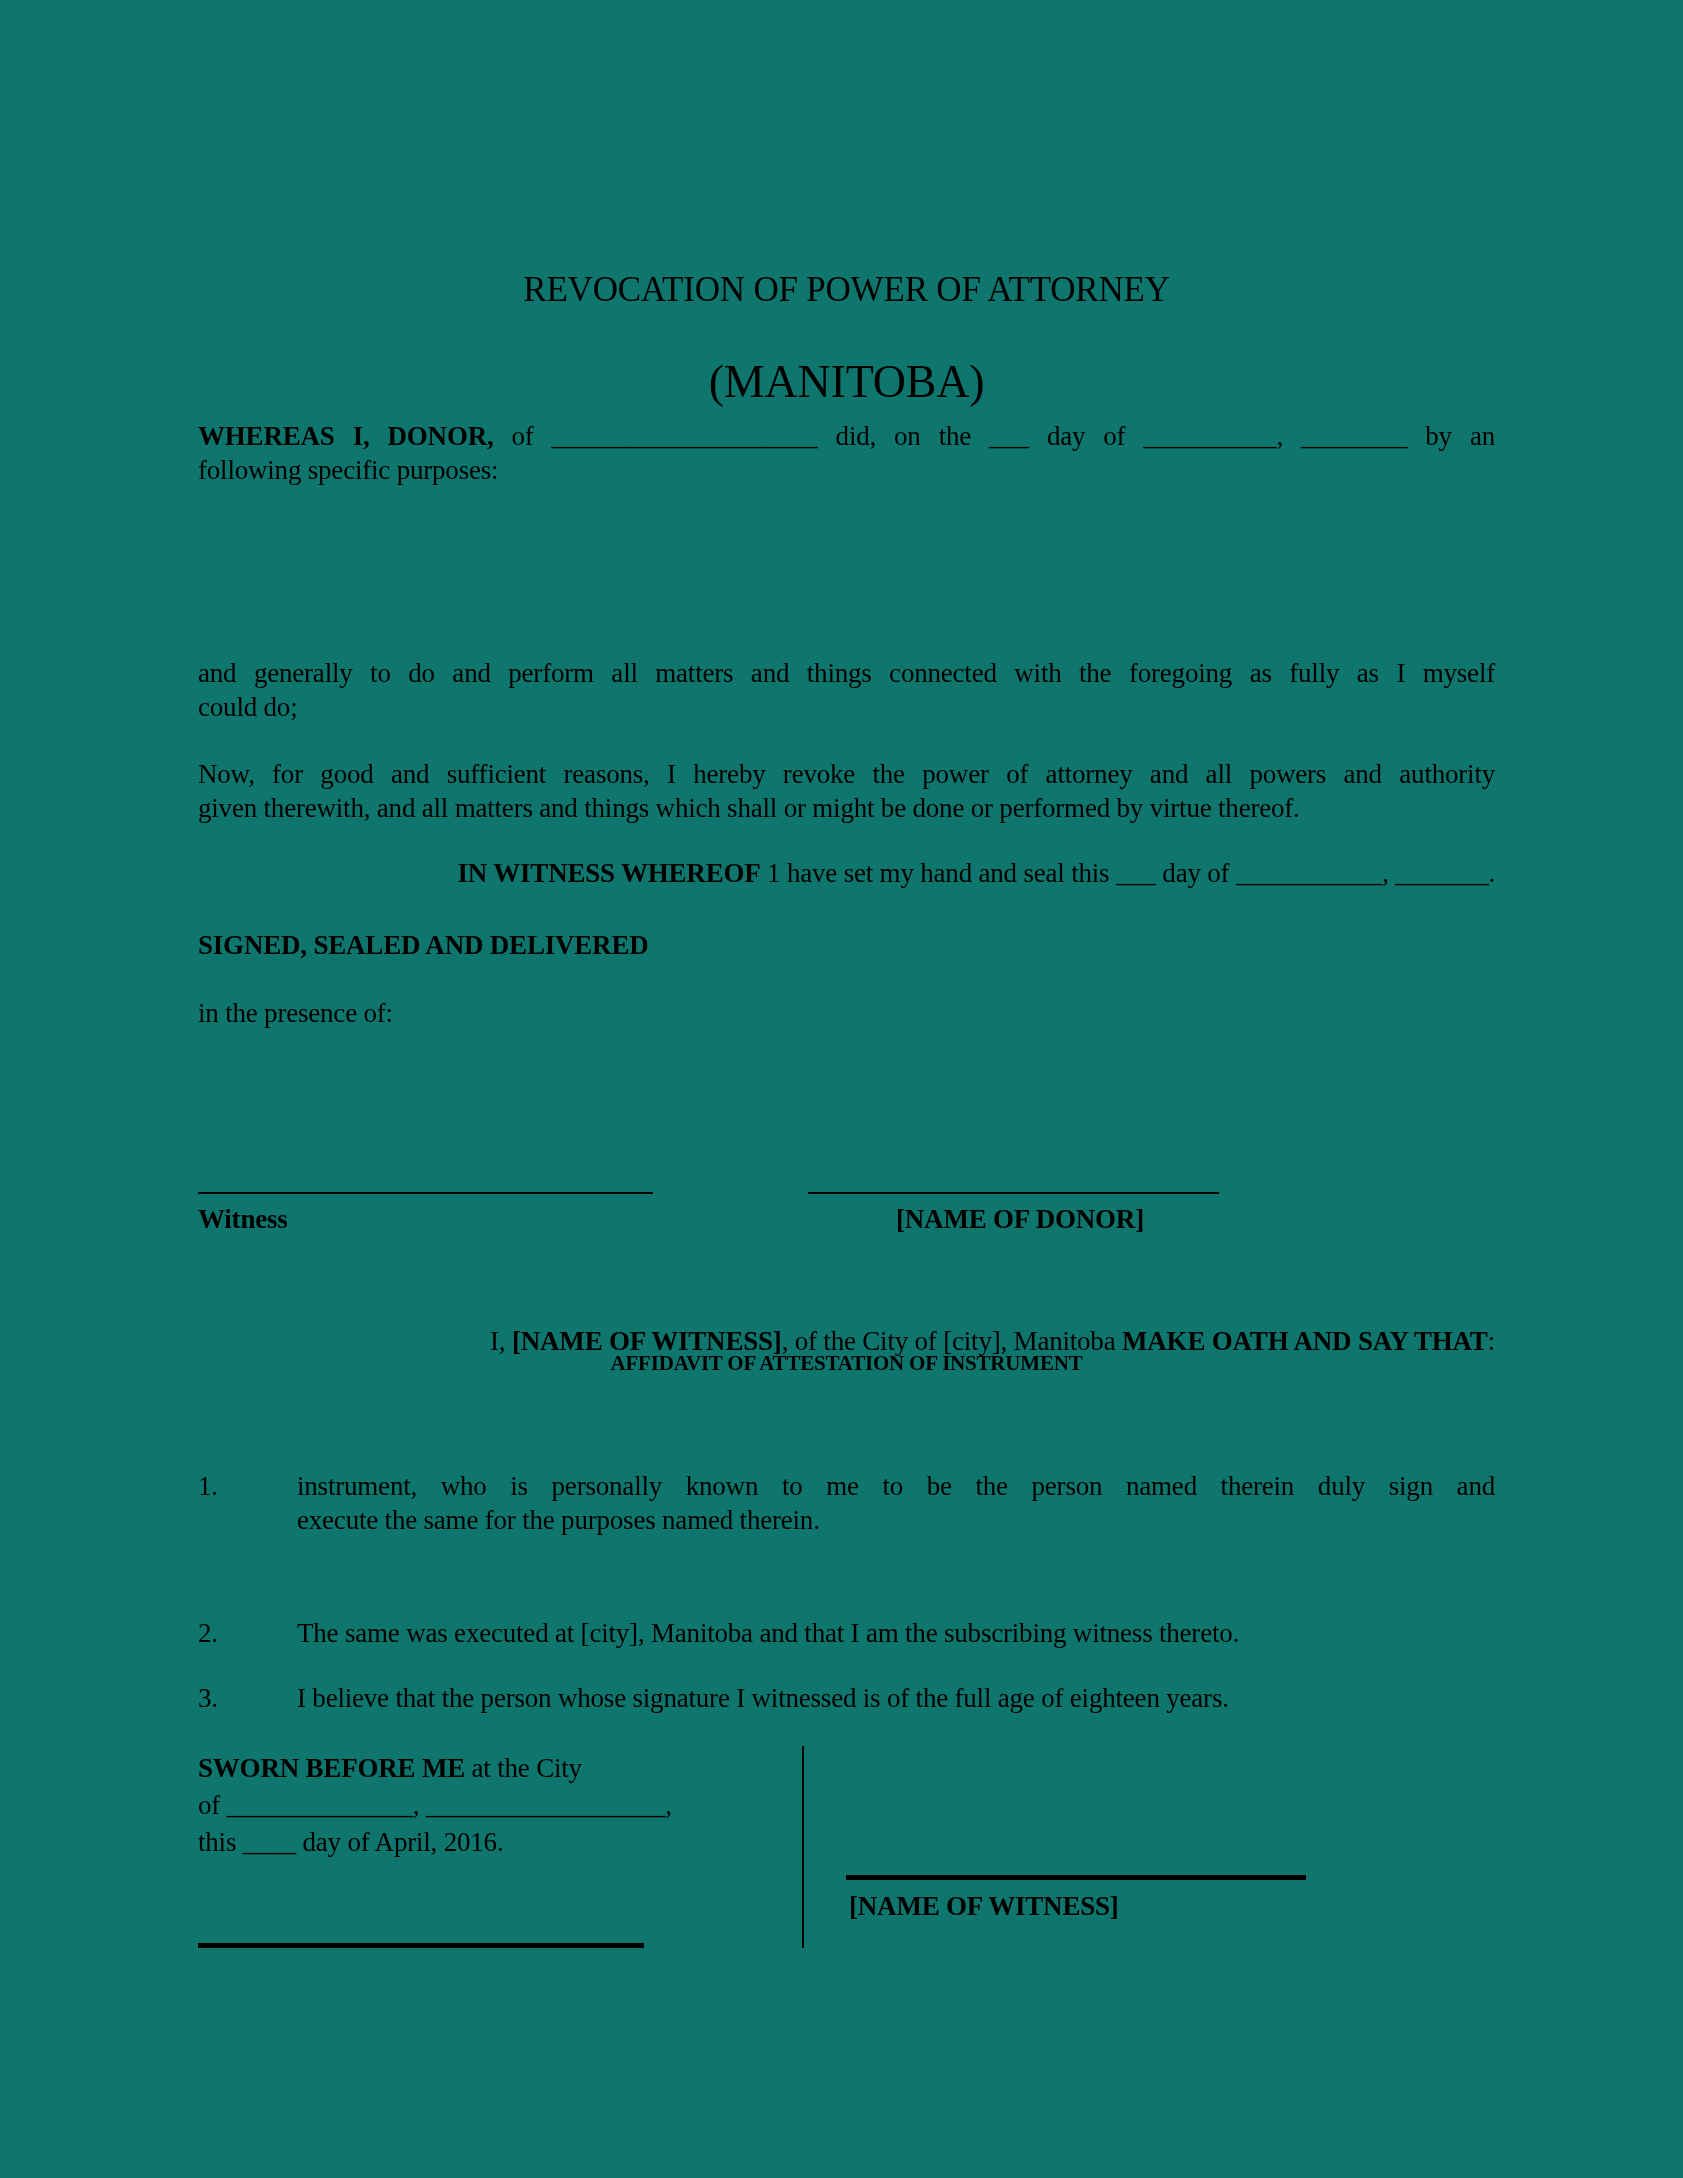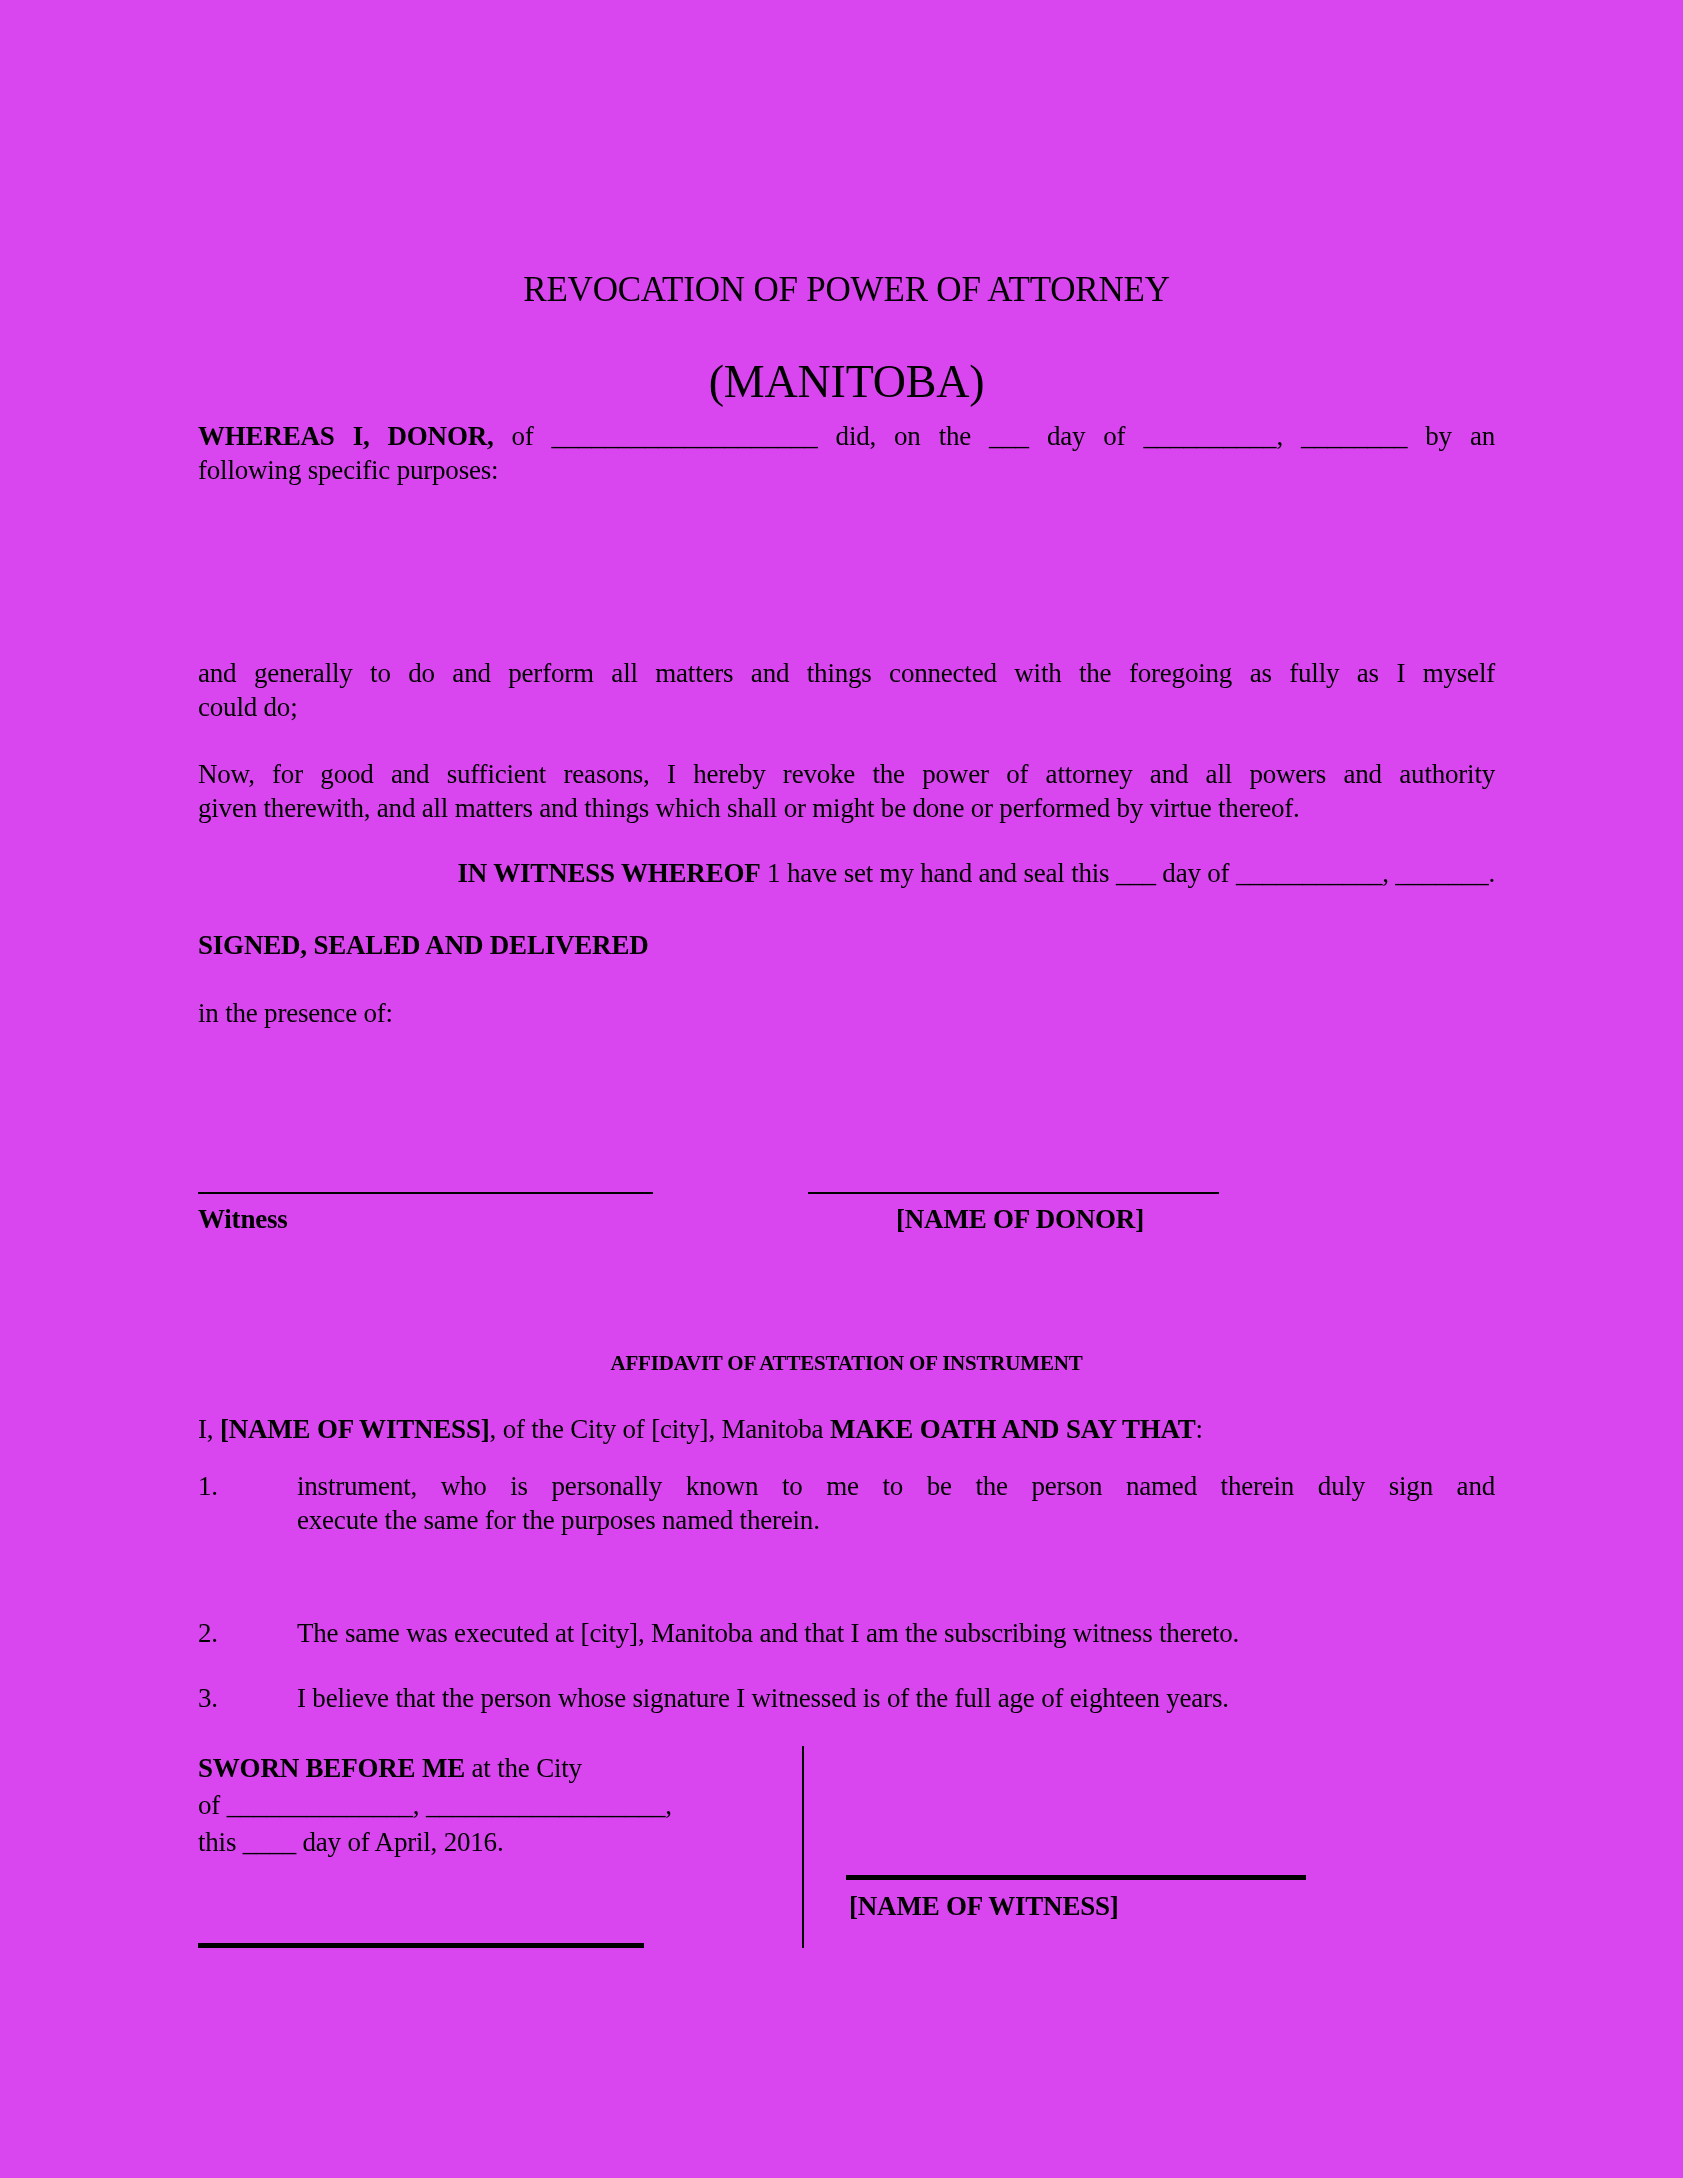--- a/index.html
+++ b/index.html
@@ -1,21 +1,21 @@
 <!DOCTYPE html>
 <html><head>
 <meta charset="utf-8">
 <title>Revocation of Power of Attorney (Manitoba)</title>
 <style>
   html,body{margin:0;padding:0;background:#ffffff;}
   .page{
     position:relative;
     width:1683px;
     height:2178px;
-    background:#d946ef;
+    background:#0f766e;
     color:#000000;
     font-family:"Liberation Serif","DejaVu Serif",serif;
     font-size:27px;
     letter-spacing:-0.2px;
     overflow:hidden;
   }
   .b{font-weight:bold;}
   .blk{position:absolute;left:198px;width:1297px;line-height:34px;}
   .tl{min-height:34px;}
   .jl{text-align:justify;text-align-last:justify;white-space:nowrap;}
@@ -27,21 +27,21 @@
   #p-revoke{top:757px;}
   #p-inwitness{top:856px;text-align:right;}
   #p-signed{top:928px;}
   #p-presence{top:996px;}
   .rule{position:absolute;background:#000000;}
   #sig-witness-line{left:198px;top:1192px;width:455px;height:2px;}
   #sig-donor-line{left:808px;top:1192px;width:411px;height:2px;}
   #lbl-witness{position:absolute;left:198px;top:1202px;font-weight:bold;line-height:34px;}
   #lbl-donor{position:absolute;left:896px;top:1202px;font-weight:bold;line-height:34px;}
   #aff-title{top:1344px;font-size:21px;font-weight:bold;line-height:38px;}
-  #p-oath{top:1412px;}
+  #p-oath{top:1324px;text-align:right;}
   .item{position:absolute;left:198px;width:1297px;line-height:34px;}
   #item-1{top:1469px;}
   #item-2{top:1616px;}
   #item-3{top:1681px;}
   .inum{position:absolute;left:0;top:0;}
   .itext{margin-left:99px;}
   #p-sworn{top:1750px;width:574px;line-height:37px;}
   #divider-v{left:802px;top:1746px;width:2px;height:202px;}
   #witness-name-line{left:846px;top:1875px;width:460px;height:5px;}
   #lbl-witness-name{position:absolute;left:849px;top:1889px;font-weight:bold;line-height:34px;}

